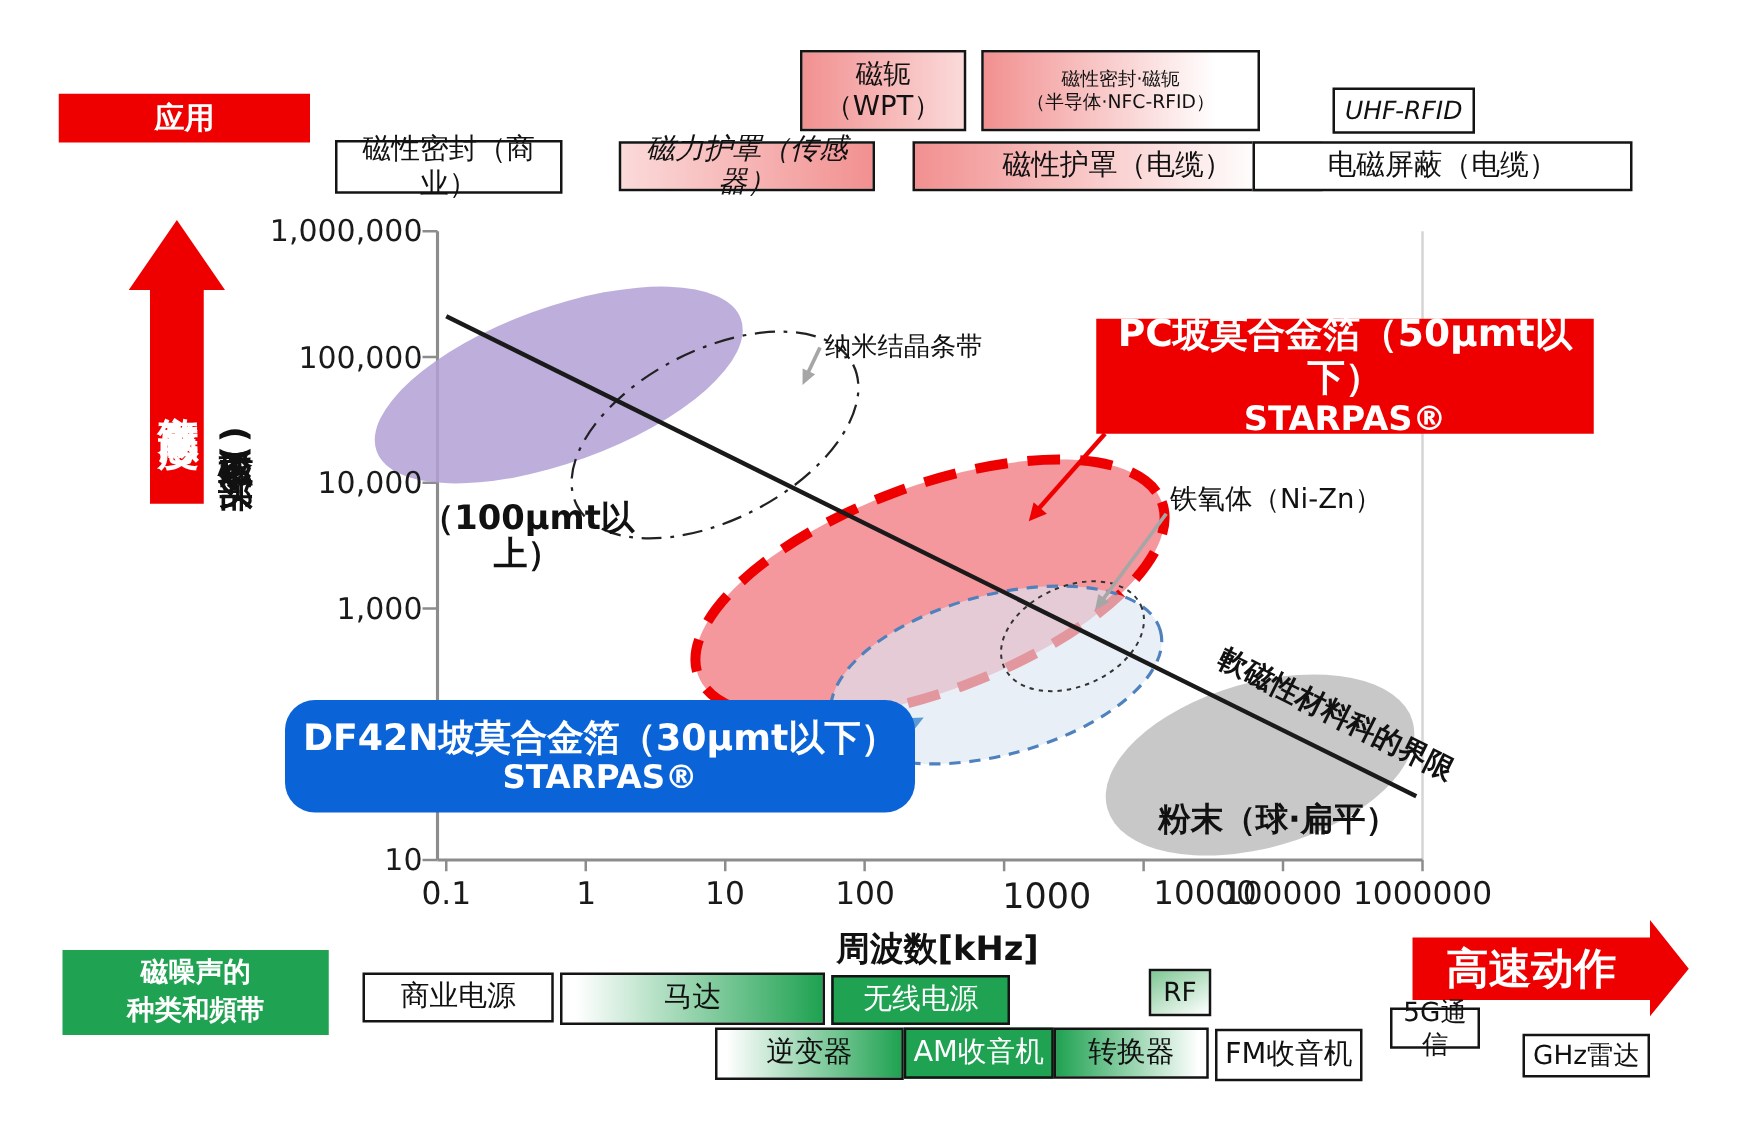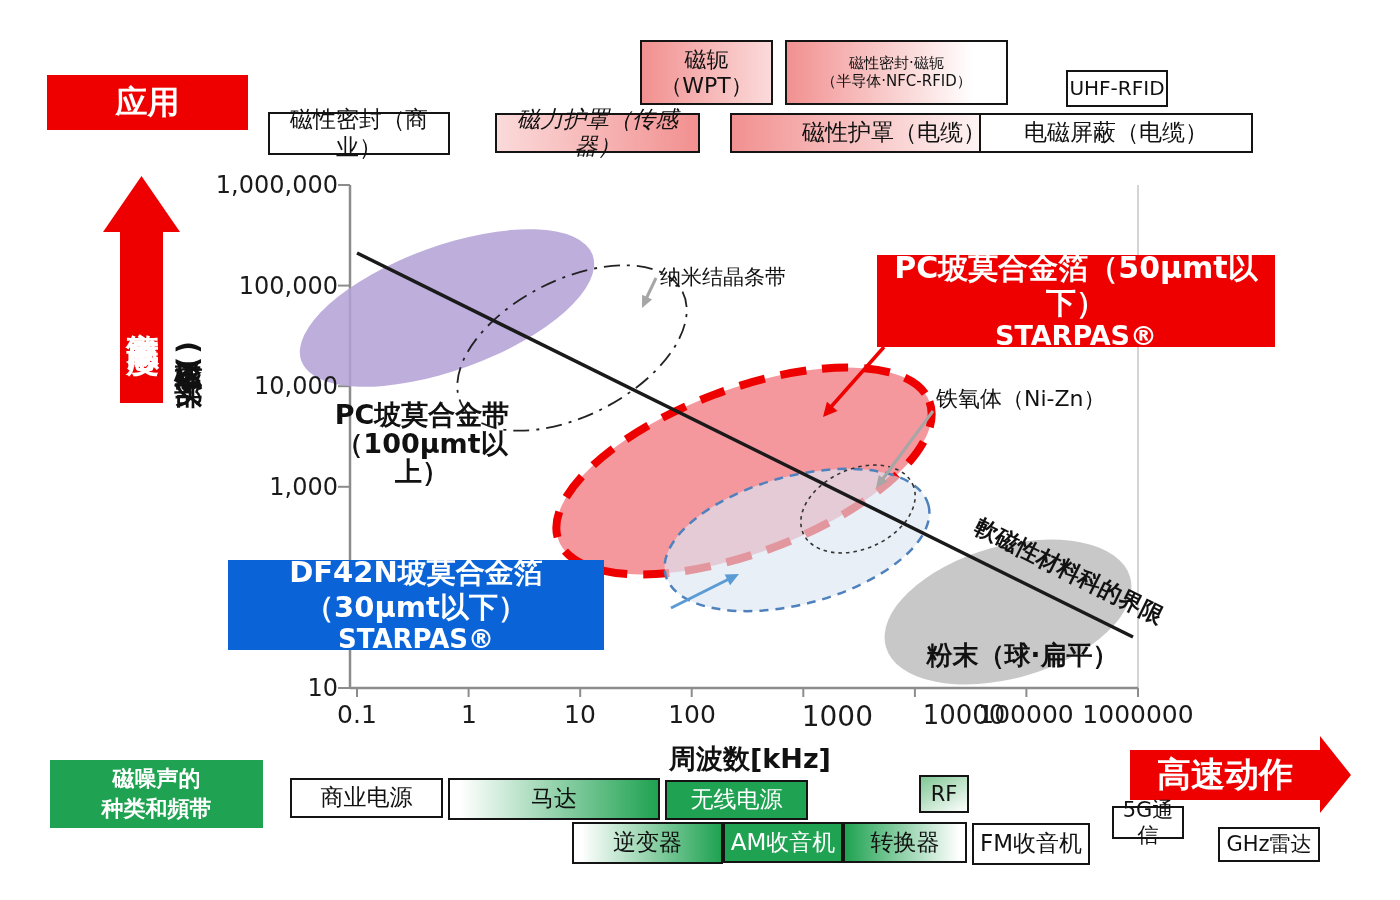--- a/index.html
+++ b/index.html
@@ -99,56 +99,55 @@
   <div class="ticklabel" style="left:733px;top:700px;width:140px;text-align:right;font-size:28px;">1000</div>
   <div class="ticklabel" style="left:894px;top:700px;width:140px;text-align:center;font-size:26px;">10000</div>
   <div class="ticklabel" style="left:956px;top:700px;width:140px;text-align:center;font-size:25px;">100000</div>
   <div class="ticklabel" style="left:1068px;top:700px;width:140px;text-align:center;font-size:25px;">1000000</div>
 
   <div class="abs bold" style="left:645px;top:741px;width:210px;text-align:center;font-size:27px;">周波数[kHz]</div>
 
   <div class="abs vtext bold" style="left:121px;top:222px;height:180px;width:42px;display:flex;align-items:center;justify-content:center;font-size:33px;color:#fff;letter-spacing:3px;">高敏感度</div>
   <div class="abs vtext" style="left:165px;top:338px;height:235px;width:42px;font-size:28px;font-weight:600;letter-spacing:1px;">透磁率(实部)</div>
 
-  <div class="box red-fill bold" style="left:47px;top:75px;width:201px;height:55px;font-size:32px;">应用</div>
+  <div class="box red-fill bold" style="left:47px;top:75px;width:201px;height:39px;font-size:24px;">应用</div>
 
   <div class="box" style="left:268px;top:112px;width:182px;height:43px;">磁性密封（商业）</div>
   <div class="box grad-lightpink-pink" style="left:495px;top:113px;width:205px;height:40px;font-style:italic;">磁力护罩（传感器）</div>
   <div class="box grad-pink-white" style="left:730px;top:113px;width:328px;height:40px;">磁性护罩（电缆）</div>
-  <div class="box" style="left:979px;top:113px;width:274px;height:40px;">电磁屏蔽（电缆）</div>
+  <div class="box" style="left:1002px;top:113px;width:304px;height:40px;">电磁屏蔽（电缆）</div>
 
   <div class="box grad-pink-r" style="left:640px;top:40px;width:133px;height:65px;font-size:22px;">
     <span>磁轭</span>
     <span>（WPT）</span>
   </div>
   <div class="box grad-pink-white" style="left:785px;top:40px;width:223px;height:65px;font-size:15px;">
     <span>磁性密封·磁轭</span>
     <span>（半导体·NFC-RFID）</span>
   </div>
-  <div class="box" style="left:1066px;top:70px;width:102px;height:37px;font-size:20px;">UHF-RFID</div>
+  <div class="box" style="left:1066px;top:70px;width:114px;height:37px;font-size:20px;font-style:italic;">UHF-RFID</div>
 
   <div class="abs" style="left:660px;top:263px;font-size:21px;">纳米结晶条带</div>
 
   <div class="abs bold" style="left:322px;top:401px;width:200px;text-align:center;font-size:27px;line-height:1.06;">
-    <div>PC坡莫合金带</div>
     <div>（100μmt以上）</div>
   </div>
 
   <div class="box red-fill" style="left:877px;top:255px;width:398px;height:92px;">
     <div class="bold" style="font-size:30px;">PC坡莫合金箔（50μmt以下）</div>
     <div style="font-size:27px;font-weight:600;">STARPAS®</div>
   </div>
 
   <div class="abs" style="left:936px;top:384px;font-size:22px;">铁氧体（Ni-Zn）</div>
 
   <div class="abs bold" style="left:945px;top:556px;width:248px;text-align:center;font-size:23px;transform:rotate(26.5deg);transform-origin:center;">軟磁性材料科的界限</div>
 
   <div class="abs bold" style="left:915px;top:638px;width:215px;text-align:center;font-size:26px;">粉末（球·扁平）</div>
 
-  <div class="box blue-fill" style="left:228px;top:560px;width:376px;height:90px;">
+  <div class="box blue-fill" style="left:228px;top:560px;width:504px;height:90px;border-radius:24px;">
     <div class="bold" style="font-size:29px;">DF42N坡莫合金箔（30μmt以下）</div>
     <div style="font-size:26px;font-weight:600;">STARPAS®</div>
   </div>
 
   <div class="box green-fill bold" style="left:50px;top:760px;width:213px;height:68px;font-size:22px;line-height:1.35;">
     <div>磁噪声的</div>
     <div>种类和頻带</div>
   </div>
 
   <div class="box" style="left:290px;top:778px;width:153px;height:40px;">商业电源</div>

